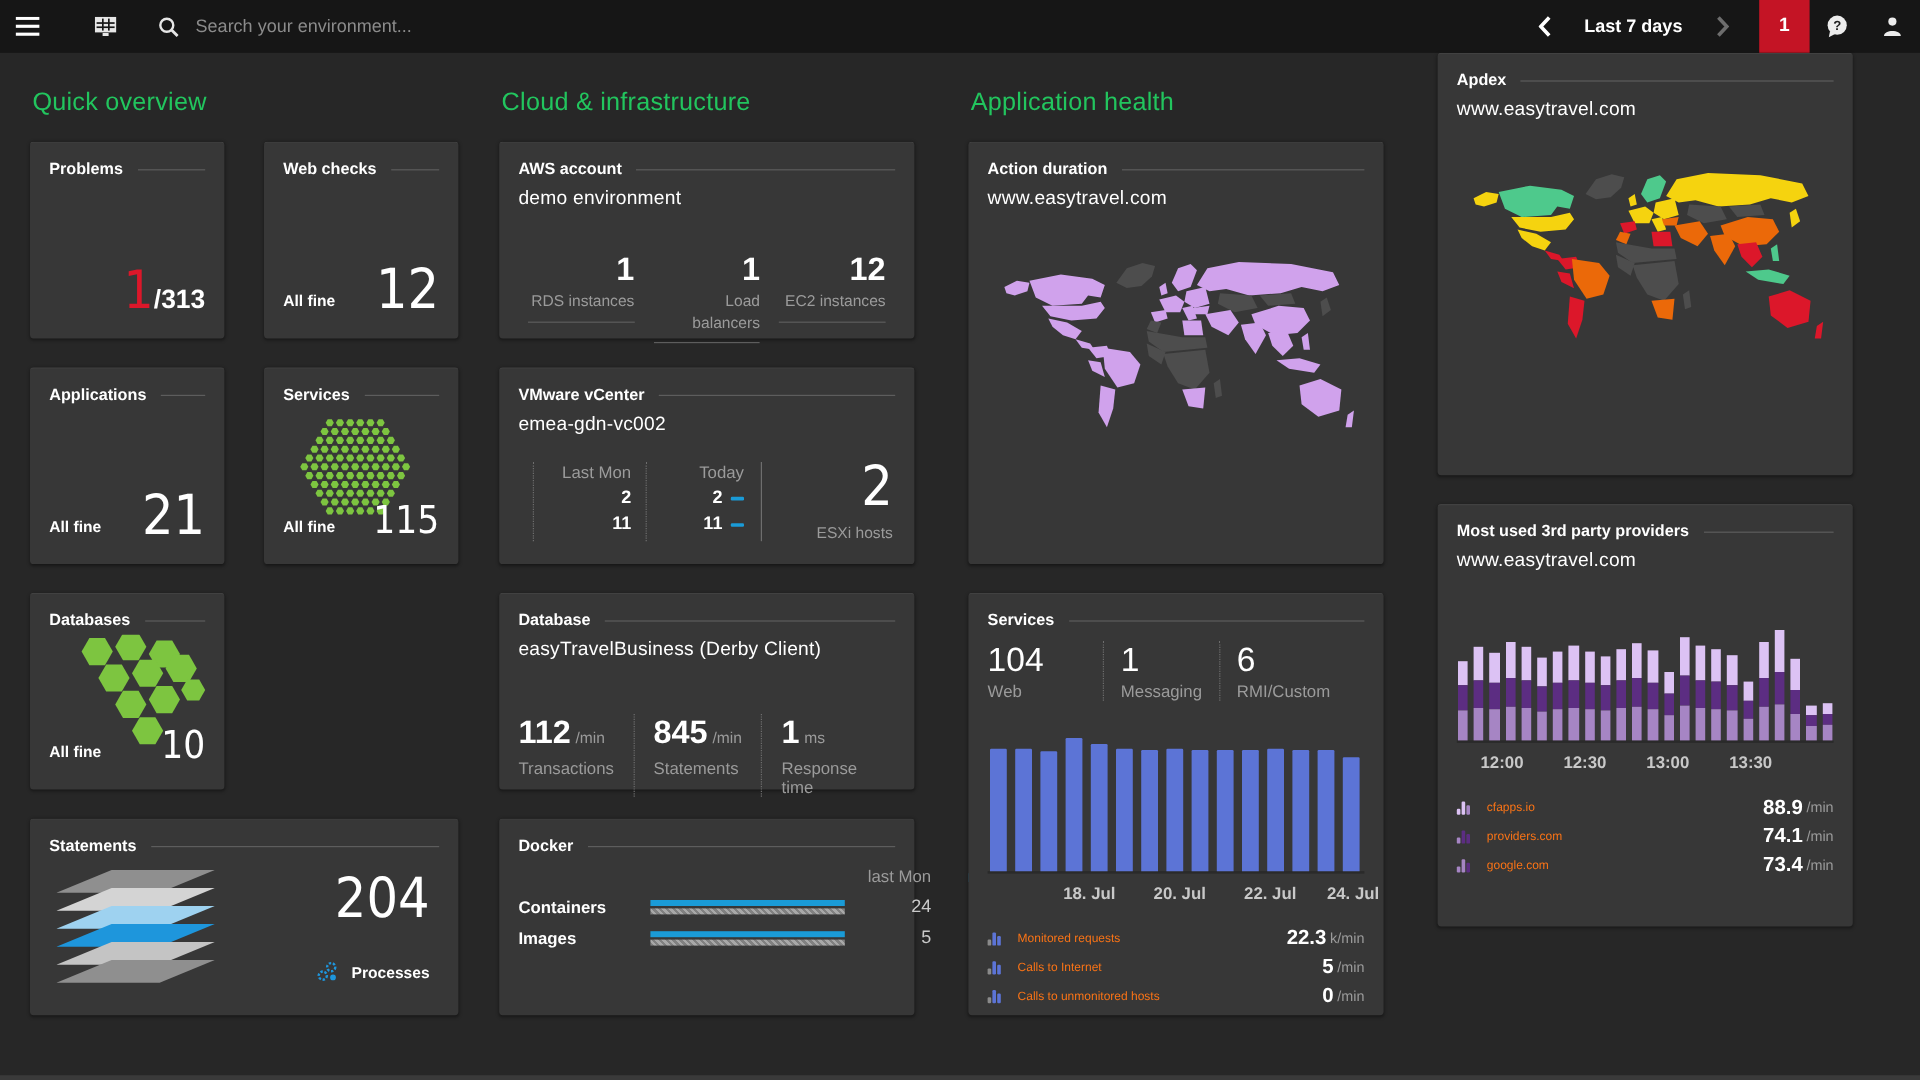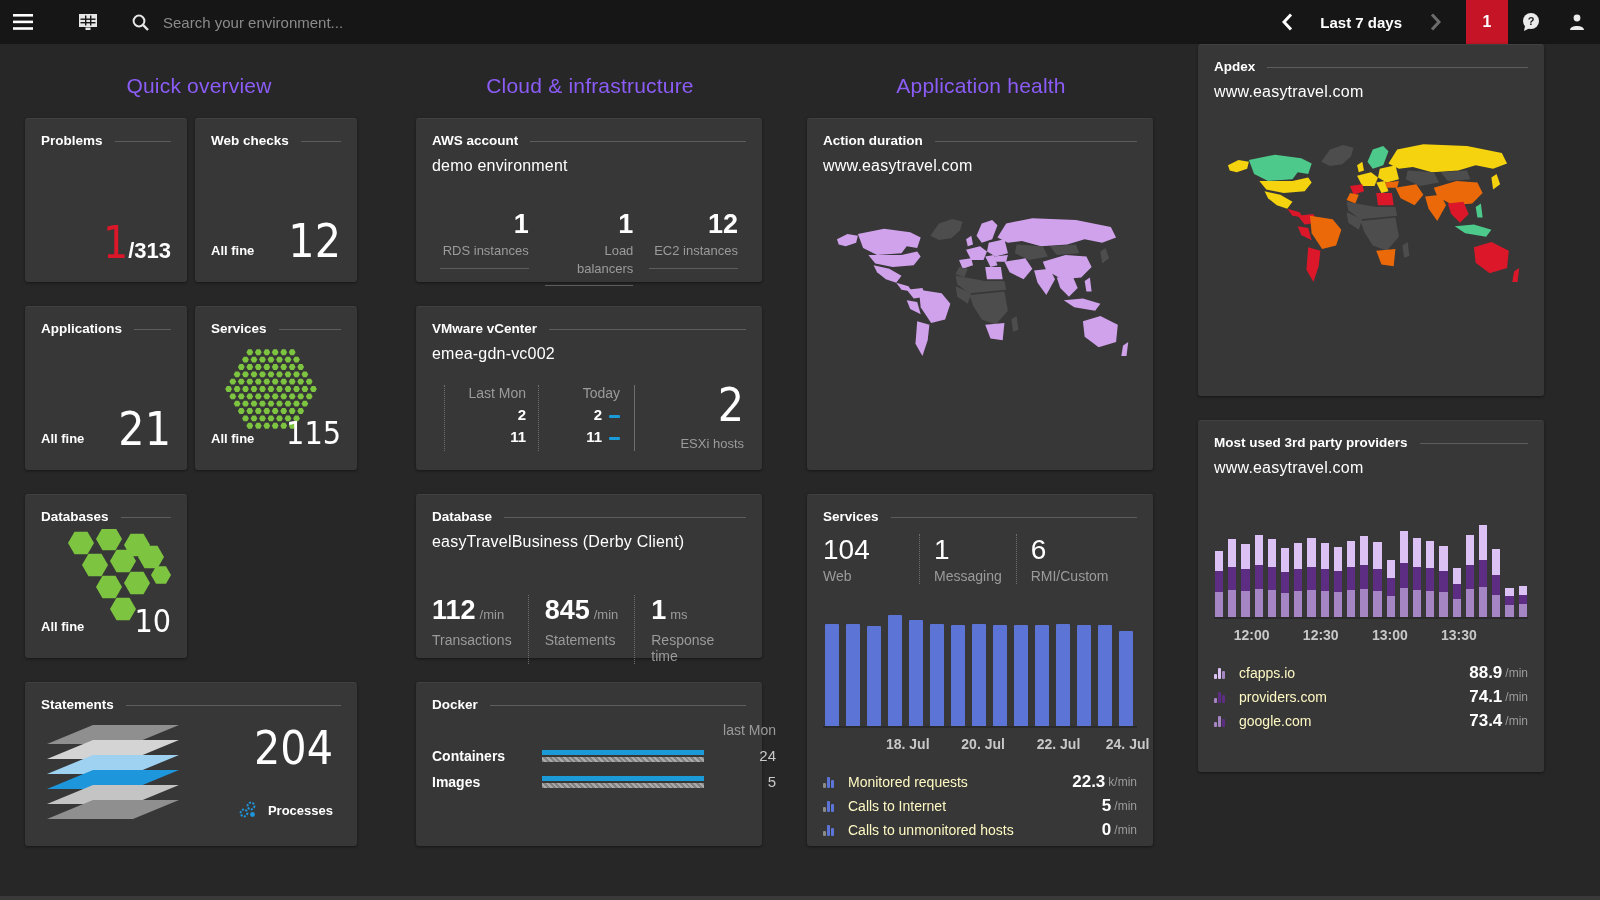--- a/index.html
+++ b/index.html
@@ -36,24 +36,24 @@
   }
   .help-btn, .user-btn { width:46px; }
   
   .board {
     display:grid;
     grid-template-columns:346px 346px 346px 346px;
     column-gap:45px;
     padding:0 0 0 25px;
   }
   .col-title {
-    font-size:21px; font-weight:normal; color:#8b5cf6;
-    margin:30px 0 20px 2px; letter-spacing:0.2px;text-align:center;
+    font-size:21px; font-weight:normal; color:#22c55e;
+    margin:30px 0 20px 2px; letter-spacing:0.2px;
   }
-  .tiles-2col { display:grid; grid-template-columns:162px 162px; gap:24px 8px; }
+  .tiles-2col { display:grid; grid-template-columns:162px 162px; gap:24px 33px; }
   .tiles-1col { display:grid; grid-template-columns:346px; row-gap:24px; }
   .tile {
     background:#373737; border-radius:3px; position:relative;
     box-shadow:0 1px 3px rgba(0,0,0,.45); border-top:1px solid #414141;
     padding:14px 16px; cursor:pointer;
   }
   .tile.sq { height:164px; }
   .tile.wide { height:164px; grid-column:1 / span 2; }
   .tile.med { height:164px; }
   .tile.tall { height:352px; grid-row:span 2; }
@@ -122,21 +122,21 @@
   .chart { position:relative; height:118px; margin-top:26px; border-bottom:2px solid #2a2a2a; display:flex; align-items:flex-end; gap:7px; padding:0 2px; }
   .chart .bar { width:14px; border-radius:1px 1px 0 0; }
   .stackchart { position:relative; height:112px; margin-top:30px; border-bottom:2px solid #2a2a2a; display:flex; align-items:flex-end; gap:5px; padding:0 1px; }
   .stackchart .sbar { width:9px; display:flex; flex-direction:column-reverse; }
   .ticks { position:relative; height:22px; margin-top:8px; }
   .ticks span { position:absolute; transform:translateX(-50%); font-size:14px; font-weight:bold; color:#c8c8c8; white-space:nowrap; }
   .legend { margin-top:12px; }
   .lrow { display:flex; align-items:center; height:24px; }
   .lrow .ic { width:16px; display:flex; align-items:flex-end; gap:1px; margin-right:9px; }
   .lrow .ic i { display:block; width:3px; border-radius:1px; }
-  .lrow .lbl { flex:1; font-size:14px; color:#fef9c3; }
+  .lrow .lbl { flex:1; font-size:10px; color:#f97316; }
   .lrow .val { font-size:17px; font-weight:bold; color:#fff; }
   .lrow .unit { font-size:12px; color:#9b9b9b; margin-left:3px; }
   .bottom-strip { position:absolute; left:0; bottom:0; width:1600px; height:4px; background:#3a3a3a; }
 </style>
 </head>
 <body>
 
 <header class="topbar">
   <button class="iconbtn menu-btn">
     <svg width="20" height="16" viewBox="0 0 20 16">

